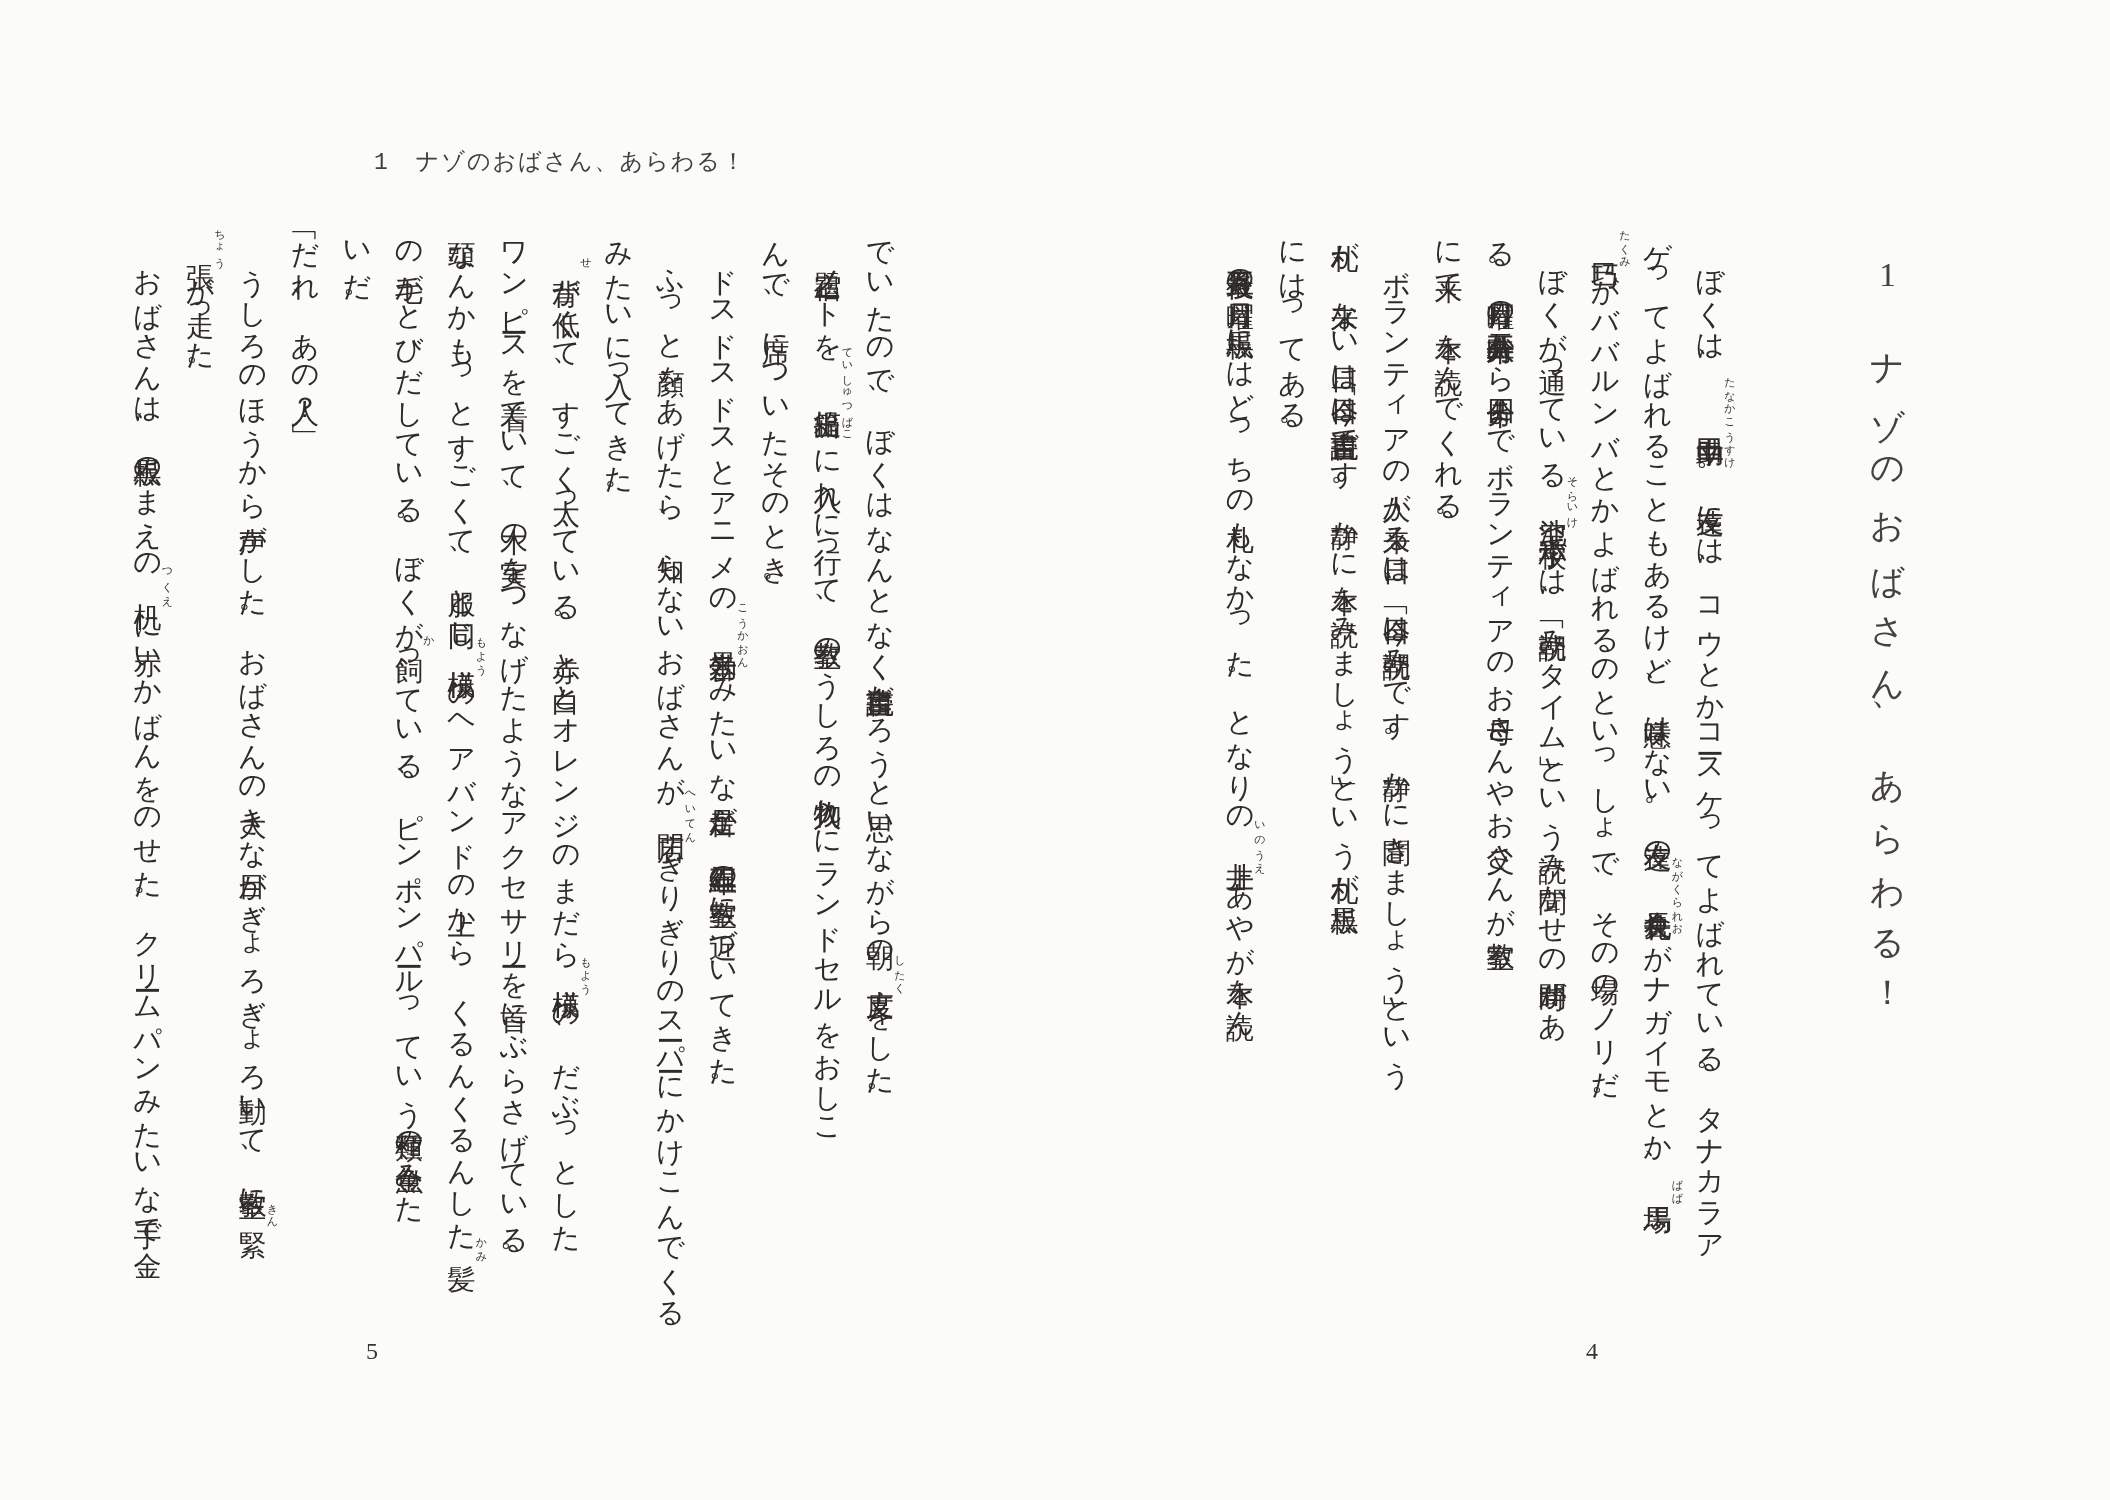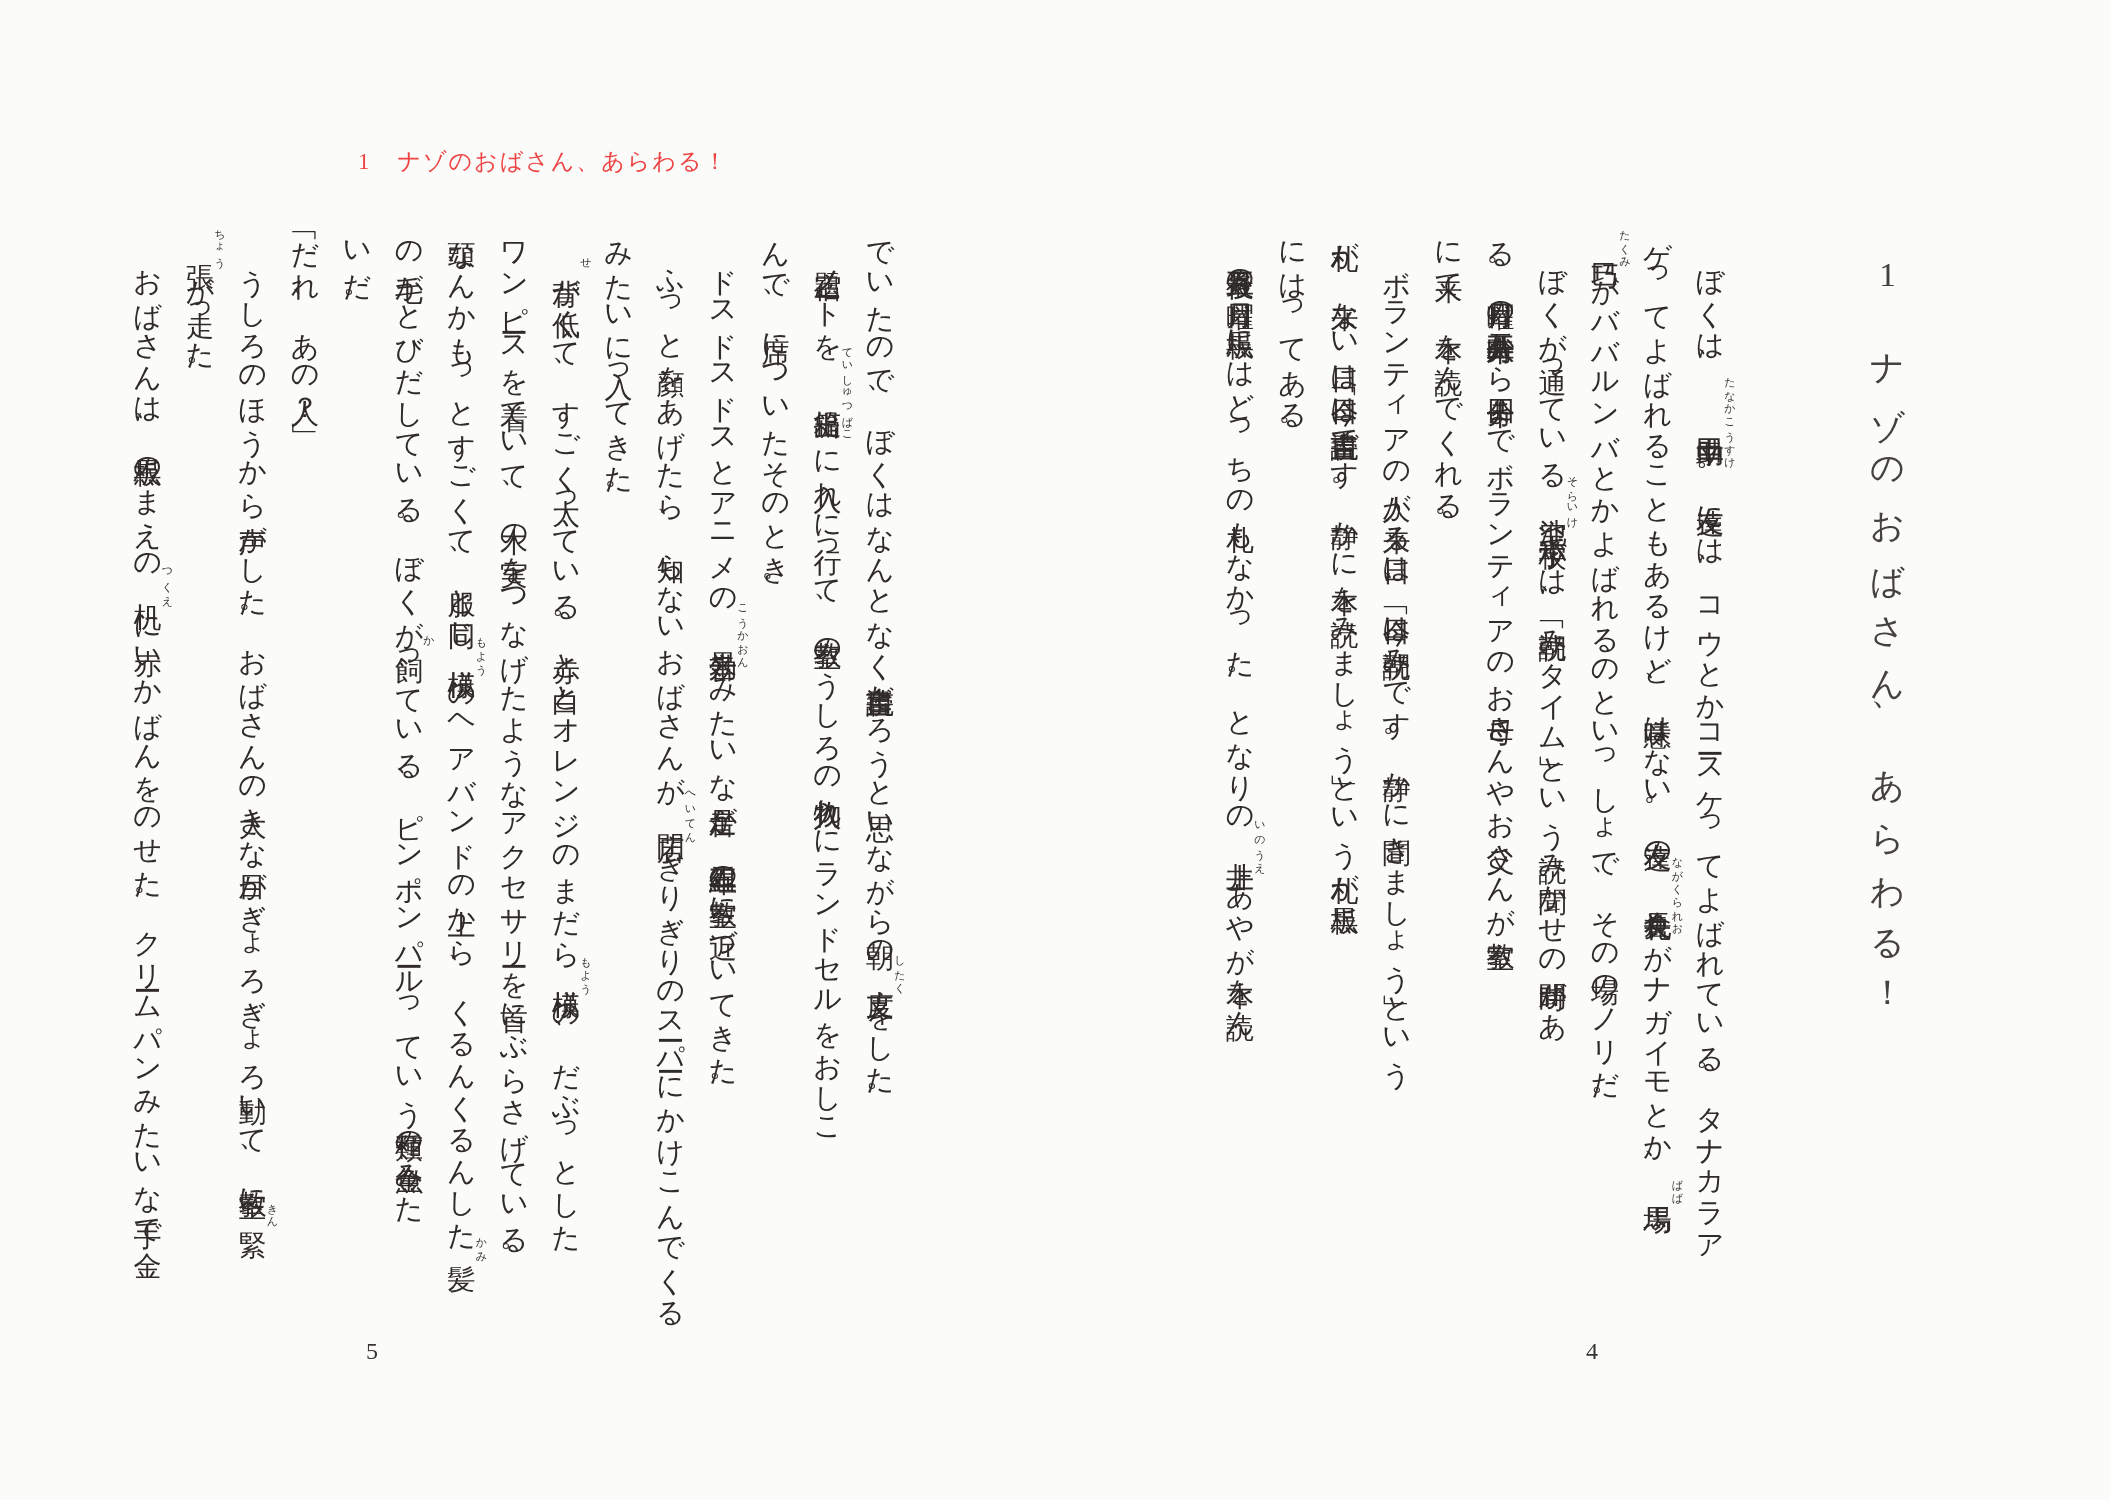--- a/index.html
+++ b/index.html
@@ -40,25 +40,26 @@
     font-size:34px;
     letter-spacing:14px;
     text-orientation:upright;
     color:#45413d;
   }
   .chapter-title .num { margin-inline-end:22px; }
 
   
   .running-header {
     position:absolute;
-    left:358px; top:146px;
+    left:374px; top:146px;
     font-size:23px;
     letter-spacing:2px;
-    color:#ef4444;
+    color:#404040;
     white-space:nowrap;
+    font-family:Liberation Mono, monospace;
   }
   .running-header .num { margin-right:26px; }
 
   .pagenum {
     position:absolute;
     font-size:24px;
     color:#38342f;
   }
   .pagenum.left  { left:366px;  top:1338px; }
   .pagenum.right { left:1586px; top:1338px; }

